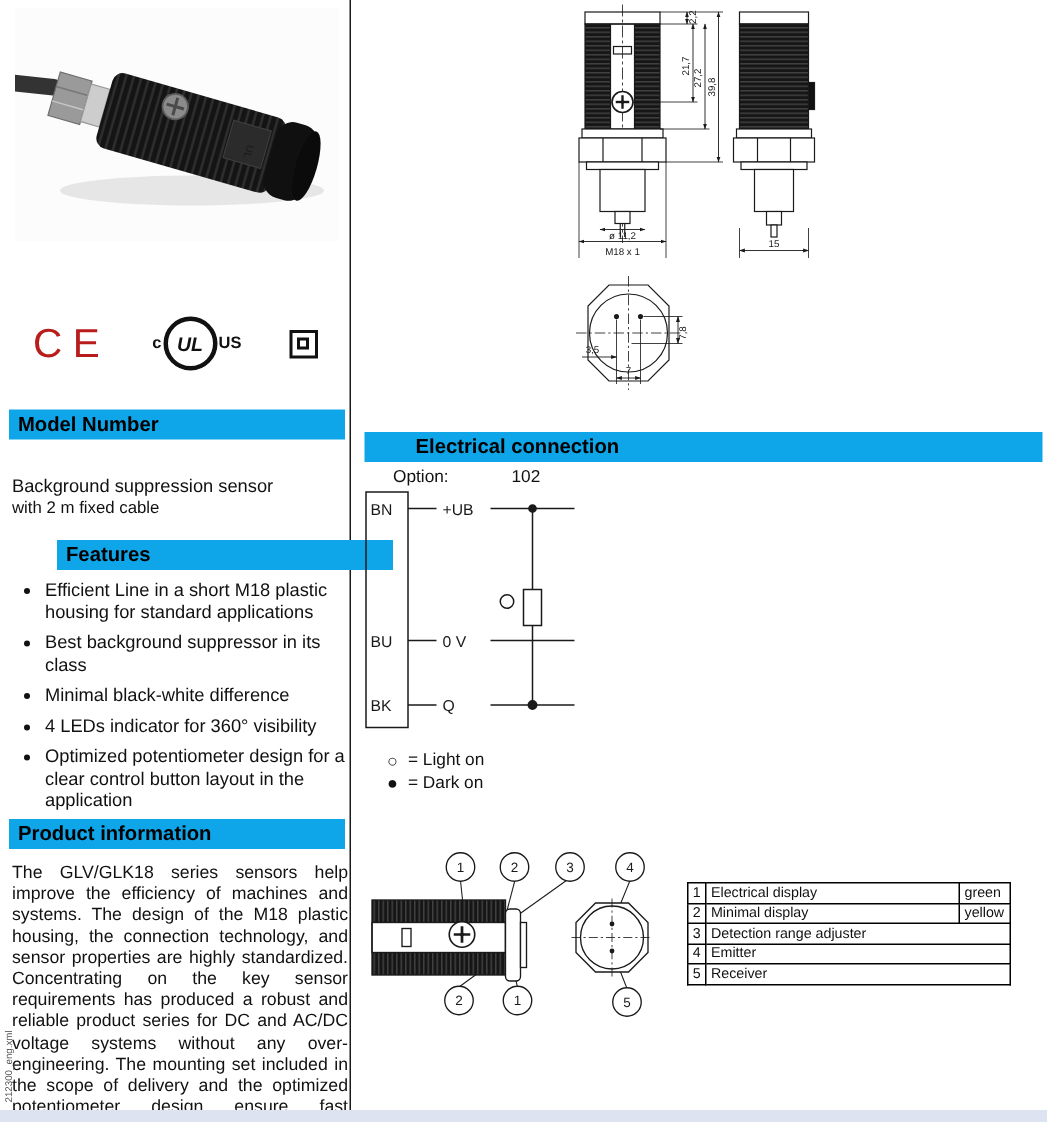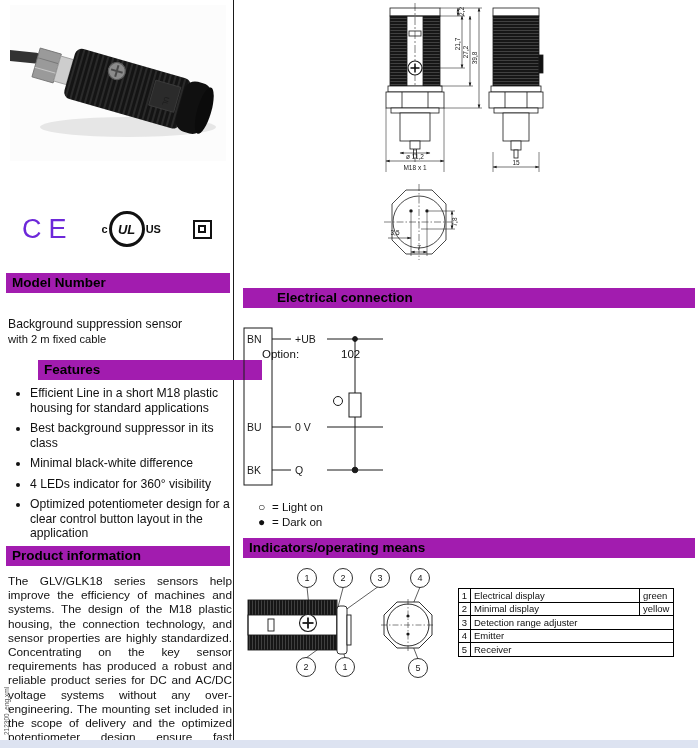--- a/index.html
+++ b/index.html
@@ -1,44 +1,44 @@
 <!DOCTYPE html>
 <html><head>
 <meta charset="utf-8">
 <style>
   * { margin:0; padding:0; box-sizing:border-box; }
   body { background:#e8e8e8; font-family:"Liberation Sans", sans-serif; }
   .page { position:relative; width:698px; height:748px; background:#ffffff;
           color:#111; overflow:hidden; font-family:"Liberation Sans", sans-serif; }
   .abs { position:absolute; }
-  .bar { position:absolute; height:20px; background:#a21caf; color:#000;
+  .bar { position:absolute; height:20px; background:#0ea5e9; color:#000;
          font-size:13.5px; font-weight:bold; padding:2px 0 0 6px; }
   .divider { position:absolute; left:233px; top:0; width:1px; height:740px; background:#1a1a1a; }
   .model-number { position:absolute; font-size:13.2px; font-weight:bold; }
   .body-text { position:absolute; font-size:12.2px; }
   .small-text { position:absolute; font-size:11.2px; }
   .features-list { position:absolute; left:10px; top:386px; width:220px;
                    font-size:12.2px; line-height:14.5px; list-style:disc; padding-left:20px; }
   .features-list li { margin-bottom:6px; }
   .prod-info { position:absolute; left:8px; top:574px; width:224px; font-size:11.8px;
                line-height:14.2px; text-align:justify; }
   .side-note { position:absolute; left:3px; top:735px; font-size:6.5px; color:#555;
                transform:rotate(-90deg); transform-origin:0 0; white-space:nowrap; }
   .certs { position:absolute; left:22px; top:205px; width:195px; height:48px;
            display:flex; align-items:center; }
-  .ce-mark { font-size:27px; letter-spacing:7px; font-weight:normal; color:#6d28d9; }
+  .ce-mark { font-size:27px; letter-spacing:7px; font-weight:normal; color:#b91c1c; }
   .ul-wrap { display:flex; align-items:center; margin-left:28px; }
   .ul-side { font-size:11px; font-weight:bold; }
   .ul-circle { width:36px; height:36px; border:3px solid #111; border-radius:50%;
                display:flex; align-items:center; justify-content:center; margin:0 1px; }
   .ul-circle span { font-size:13px; font-weight:bold; font-style:italic; }
   .sq-outer { width:19px; height:19px; border:2px solid #111; margin-left:32px;
               display:flex; align-items:center; justify-content:center; }
   .sq-inner { width:8px; height:8px; border:2px solid #111; }
-  .opt-label { position:absolute; font-size:11.5px;margin-top:36px; }
+  .opt-label { position:absolute; font-size:11.5px; }
   .legend-row { position:absolute; font-size:11.5px; display:flex; align-items:center; }
   .legend-sym { font-size:12px; width:14px; display:inline-block; }
   table.ind { position:absolute; left:458px; top:588px; width:216px;
               border-collapse:collapse; font-size:9.5px; }
   table.ind td { border:1px solid #000; height:13.5px; padding:0 3px; white-space:nowrap; }
   table.ind td.num { width:12px; text-align:center; padding:0 2px; }
   table.ind td.val { width:34px; }
   .bottom-strip { position:absolute; left:0; top:740px; width:698px; height:8px; background:#dde3f1; }
   svg text { font-family:"Liberation Sans", sans-serif; fill:#1a1a1a; }
   .dimtext { font-size:6.5px; }
@@ -235,21 +235,20 @@
 
   <div class="legend-row" style="left:258px; top:500px;">
     <span class="legend-sym">○</span>
     <span>= Light on</span>
   </div>
   <div class="legend-row" style="left:258px; top:515px;">
     <span class="legend-sym">●</span>
     <span>= Dark on</span>
   </div>
 
-  <div class="bar" style="left:243px; top:538px; width:452px;">Indicators/operating means</div>
 
   <svg class="abs" style="left:243px; top:565px;" width="215" height="150" viewBox="0 0 215 150">
     <defs>
       <pattern id="knv" width="3" height="4" patternUnits="userSpaceOnUse">
         <rect width="3" height="4" fill="#161616"></rect>
         <line x1="0.5" y1="0" x2="0.5" y2="4" stroke="#454545" stroke-width="0.9"></line>
       </pattern>
     </defs>
     <g stroke="#1a1a1a" stroke-width="0.9" fill="none">
 

